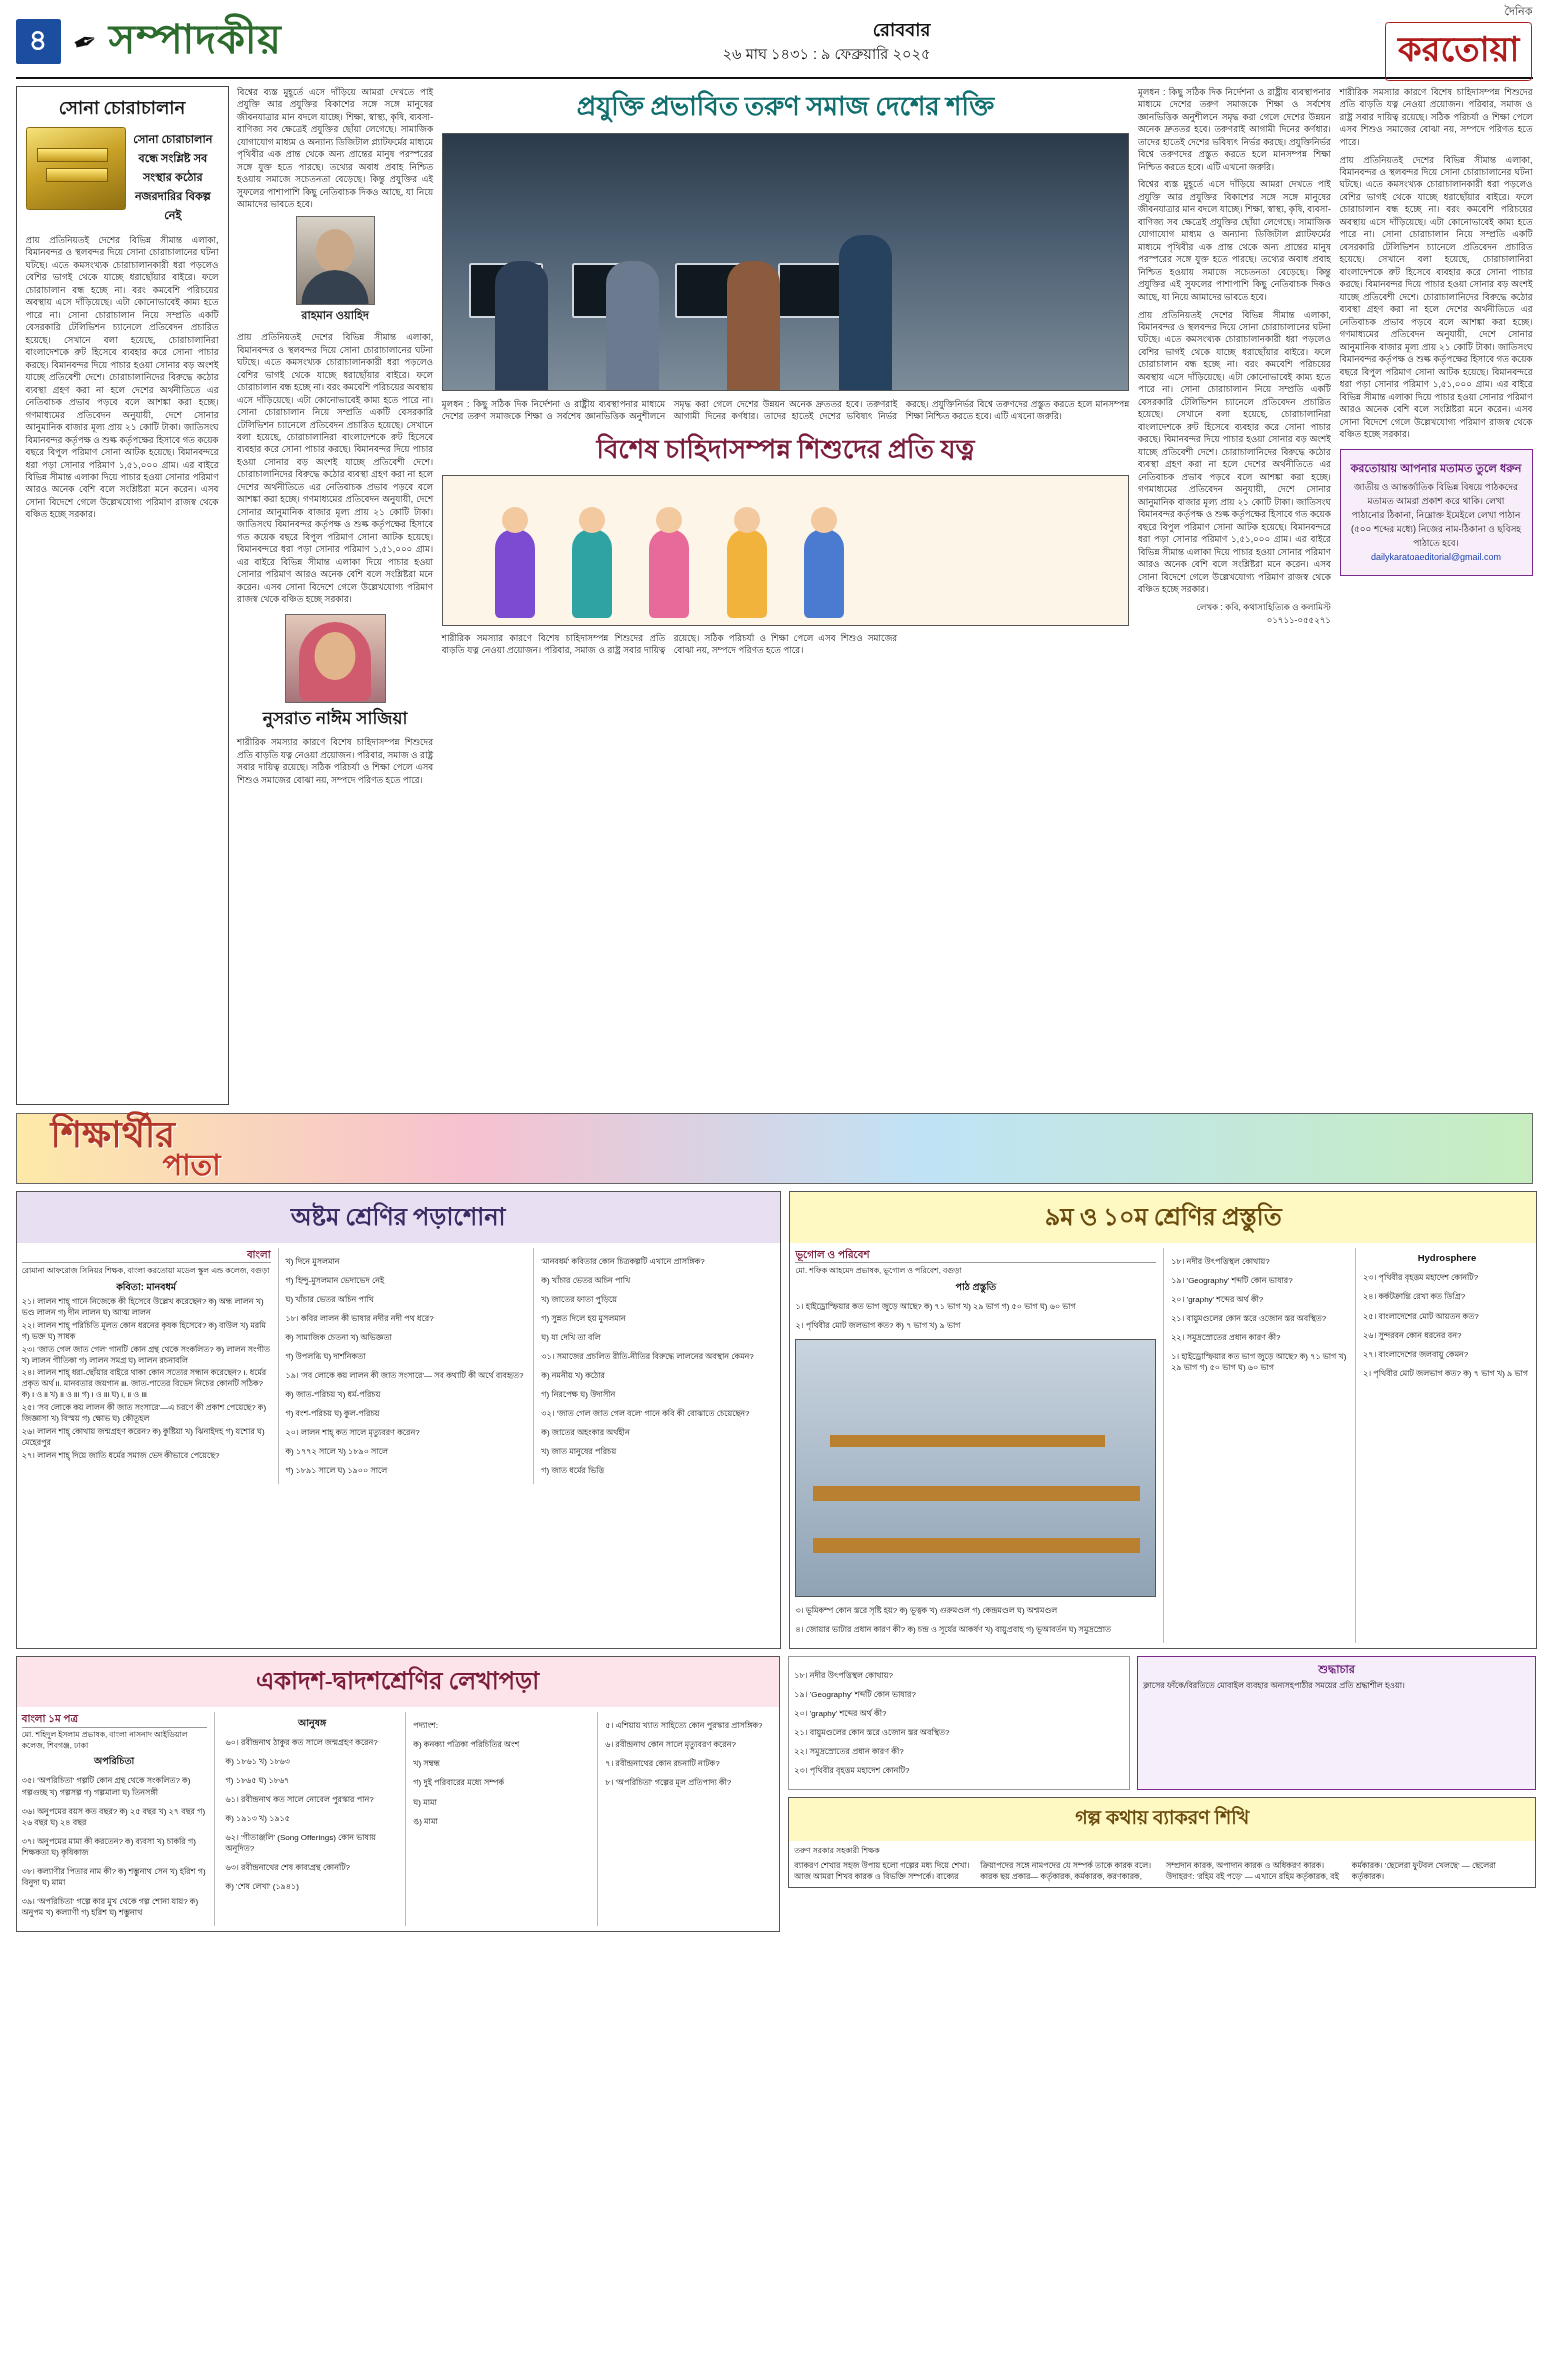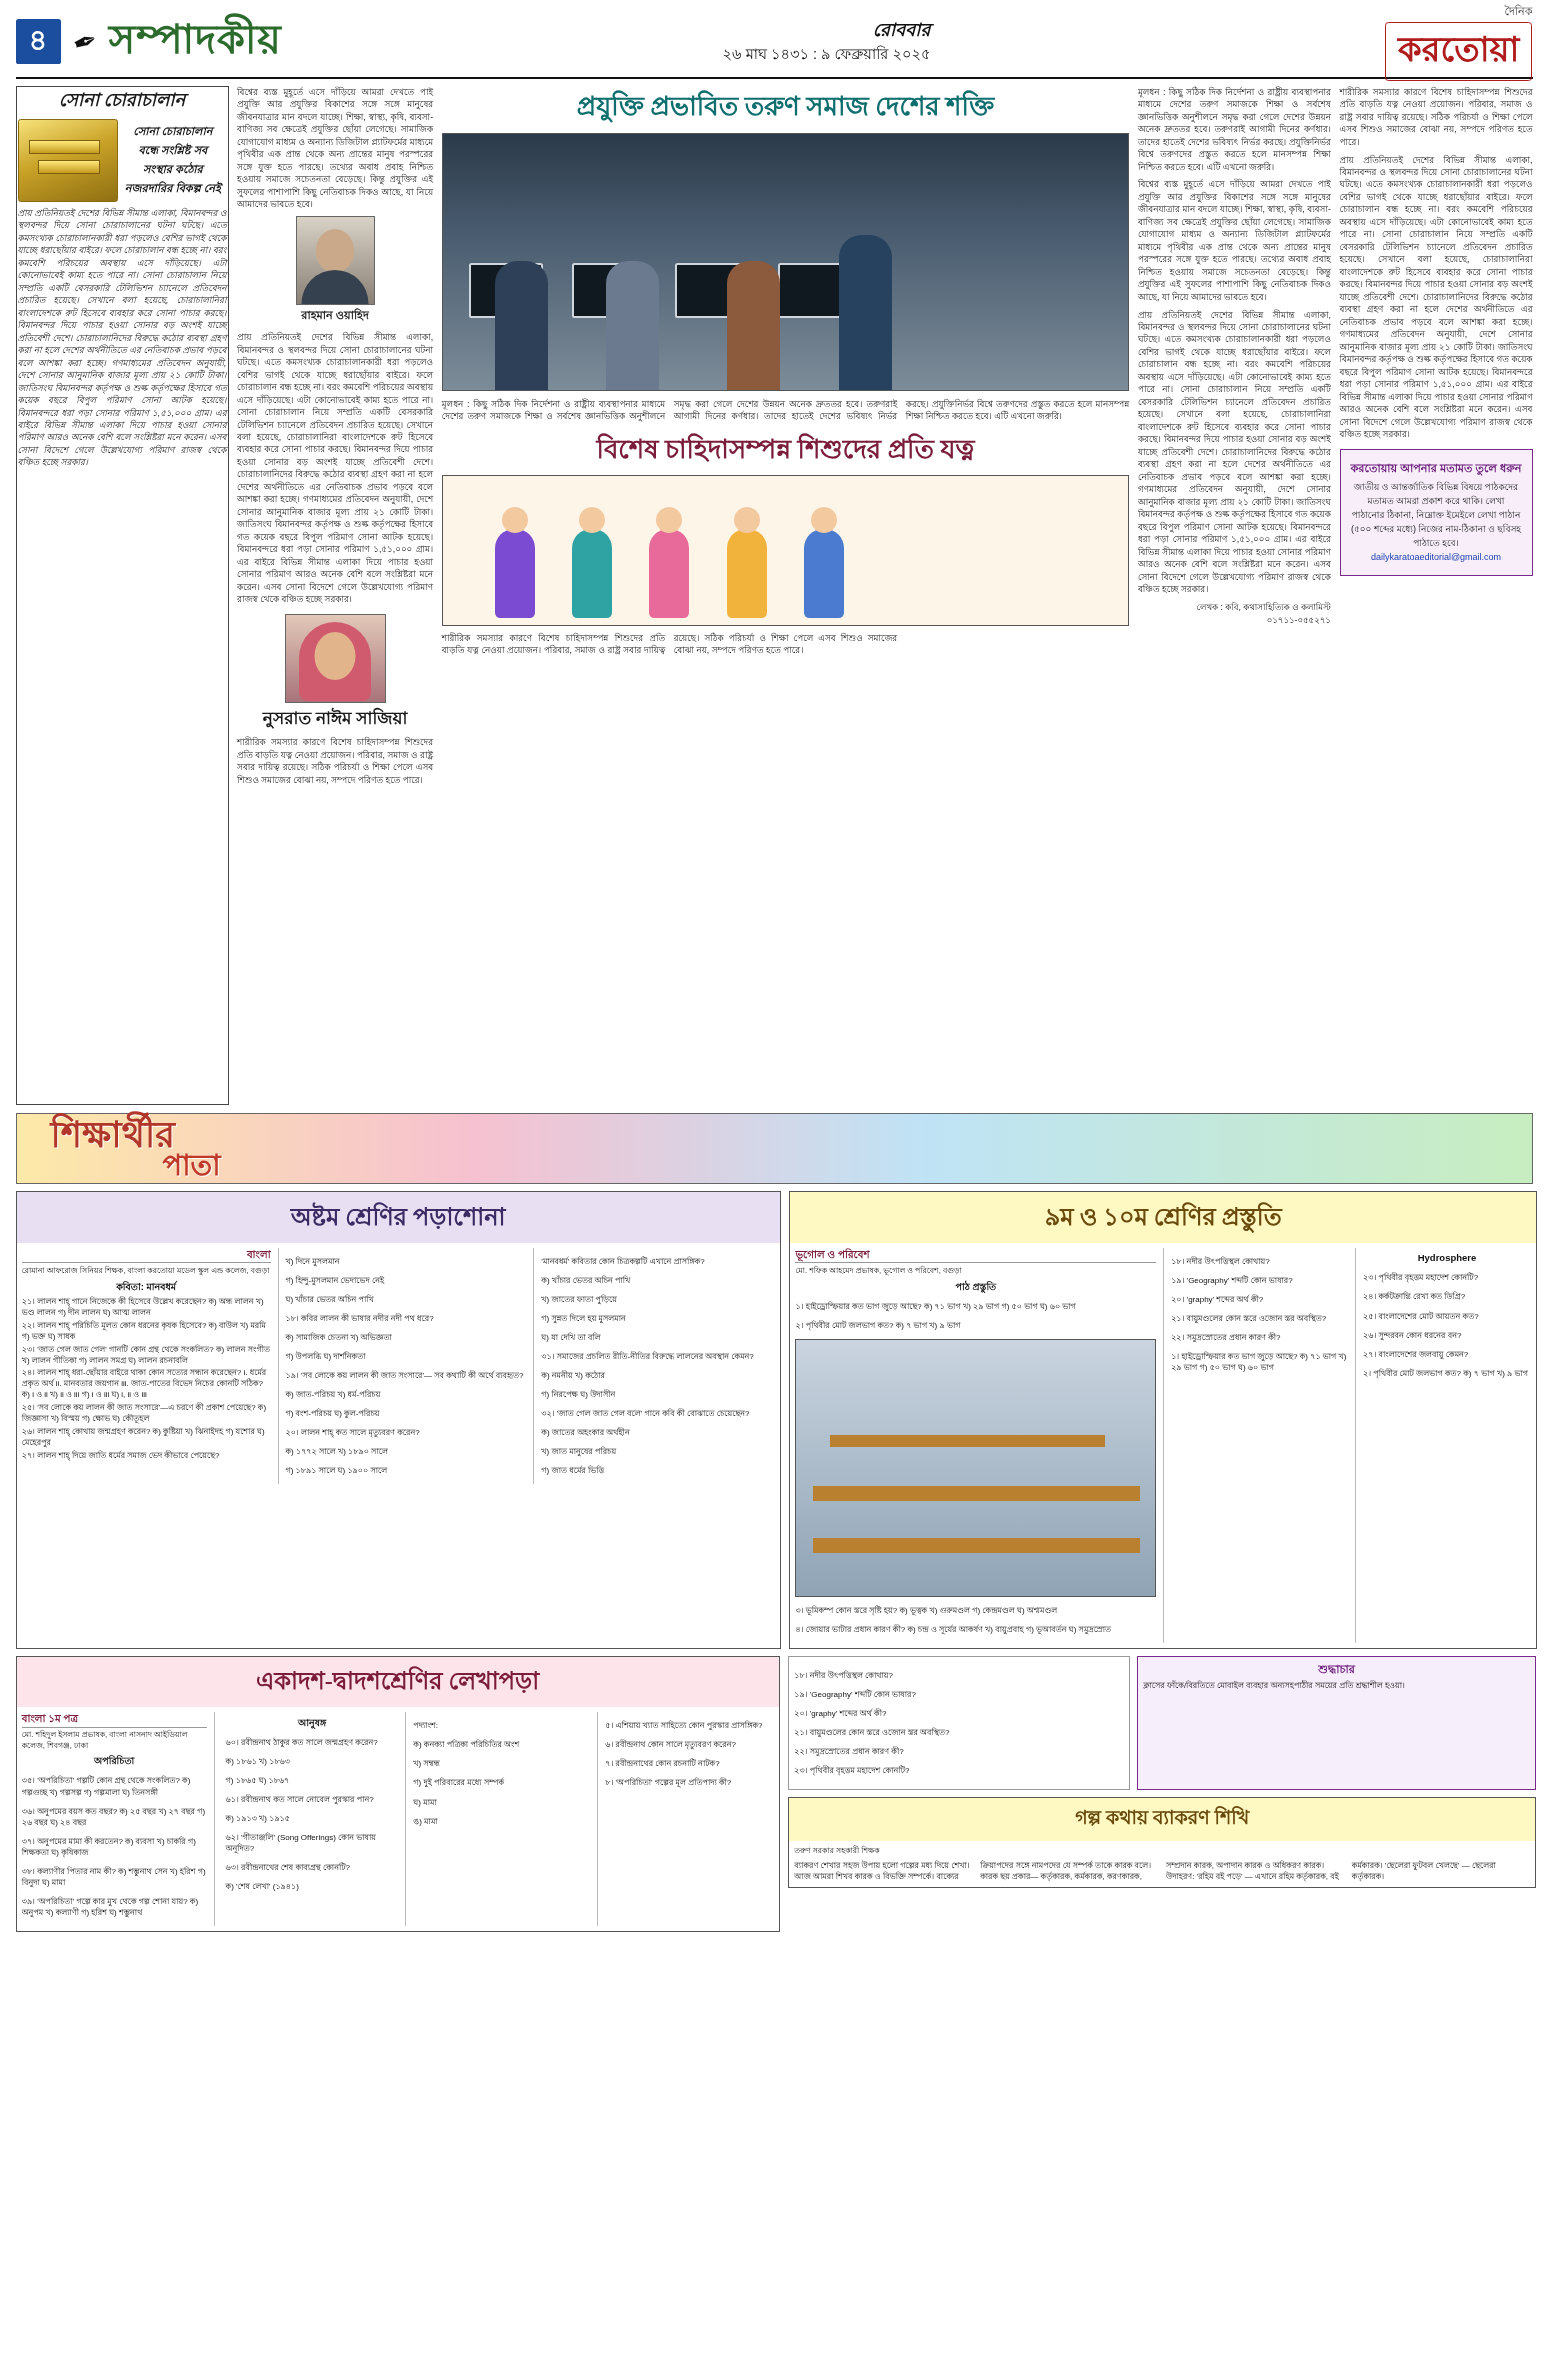--- a/index.html
+++ b/index.html
@@ -18,37 +18,37 @@
   .masthead { display:flex; align-items:center; justify-content:space-between;
     border-bottom:2.6px solid #111; padding-bottom:5.2px; height:67px; }
   .mast-left { display:flex; align-items:center; gap:12px; }
   .page-num { width:45px; height:45px; background:#1c4ea0; color:#fff;
     display:flex; align-items:center; justify-content:center;
     font-size:29px; font-weight:bold; border-radius:2.6px; }
   .mast-title { font-size:40px; font-weight:bold; color:#2b6b2b; letter-spacing:0.9px;
     font-family:"Liberation Serif", serif; }
   .quill { font-size:29px; color:#111; transform:rotate(-20deg); }
   .mast-center { text-align:right; font-size:14.6px; line-height:1.5; padding-right:13.8px;}
-  .mast-center .day { font-size:18px; font-weight:bold;font-style:italic; }
+  .mast-center .day { font-size:18px; font-weight:bold; }
   .mast-right { display:flex; flex-direction:column; align-items:flex-end; }
   .mast-right .small { font-size:11.2px; color:#333; }
   .mast-right .logo { font-size:34px; font-weight:bold; color:#b01c1c;
     font-family:"Liberation Serif", serif; border:1.7px solid #b01c1c; padding:0 12px;
     border-radius:3.4px; }
 
   
   .news { display:flex; gap:8.6px; margin-top:6.9px; height:1019px; }
   .col { font-size:8.8px; line-height:1.42; text-align:justify; color:#1a1a1a; }
   .col-a { width:213px; }
   .col-b { width:196px; }
   .col-mid { flex:1; }
   .col-e { width:193px; }
   .col-f { width:193px; }
 
-  .boxed { border:0.9px solid #444; padding:1px; height:100%;font-style:italic; }
+  .boxed { border:0.9px solid #444; padding:9px; height:100%; }
   .box-title { font-size:18px; font-weight:bold; text-align:center; margin-bottom:5.2px;
      font-family:"Liberation Serif", serif; }
   .gold-img { width:100px; height:83px; float:left; margin:0 6.9px 3.4px 0;
      background:linear-gradient(160deg,#f6e27a,#c9a227 45%,#8f6f12);
      border:0.9px solid #8a6a10; border-radius:2.6px; position:relative; }
   .gold-img:after { content:""; position:absolute; left:10.3px; top:20.6px; width:69px; height:12px;
      background:linear-gradient(180deg,#ffe87a,#c49a1e); border:0.9px solid #7d5f0c; }
   .gold-img:before { content:""; position:absolute; left:19px; top:40px; width:60px; height:12px;
      background:linear-gradient(180deg,#ffe87a,#c49a1e); border:0.9px solid #7d5f0c; }
   .pullquote { text-align:center; font-size:11.2px; line-height:1.7; font-weight:bold;

